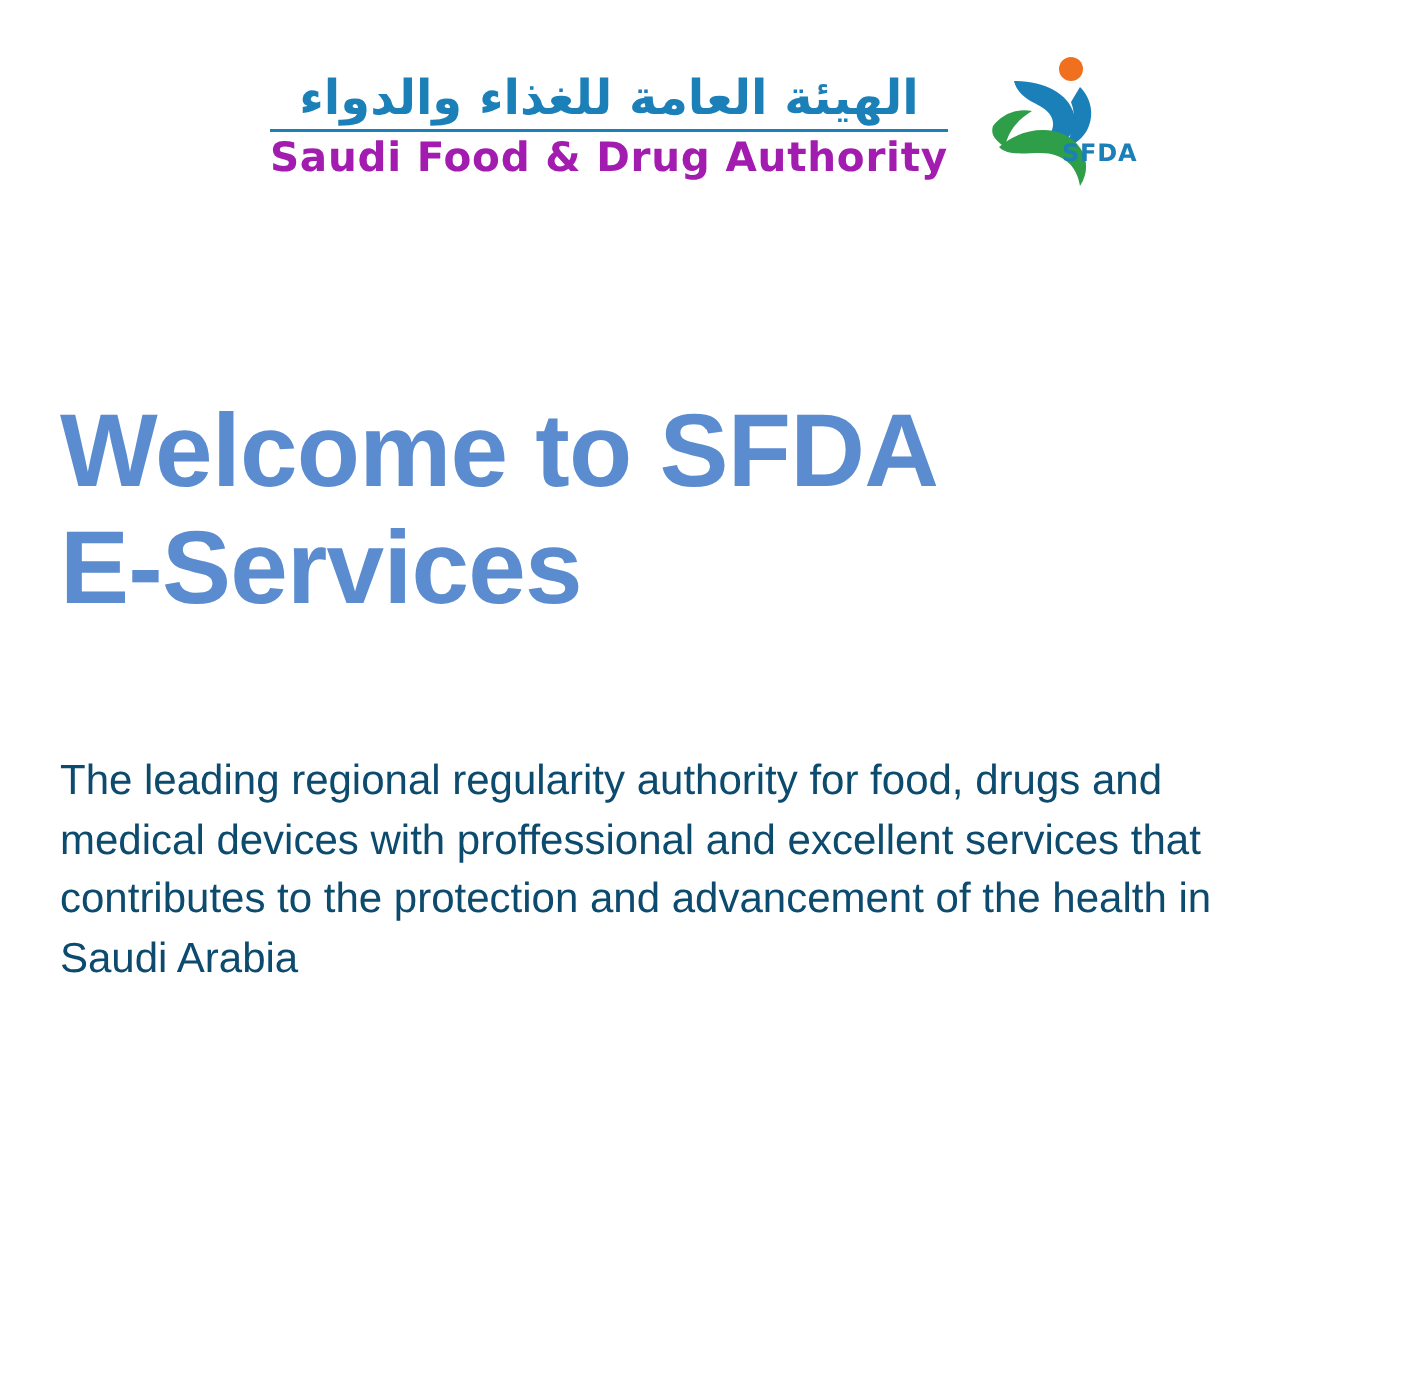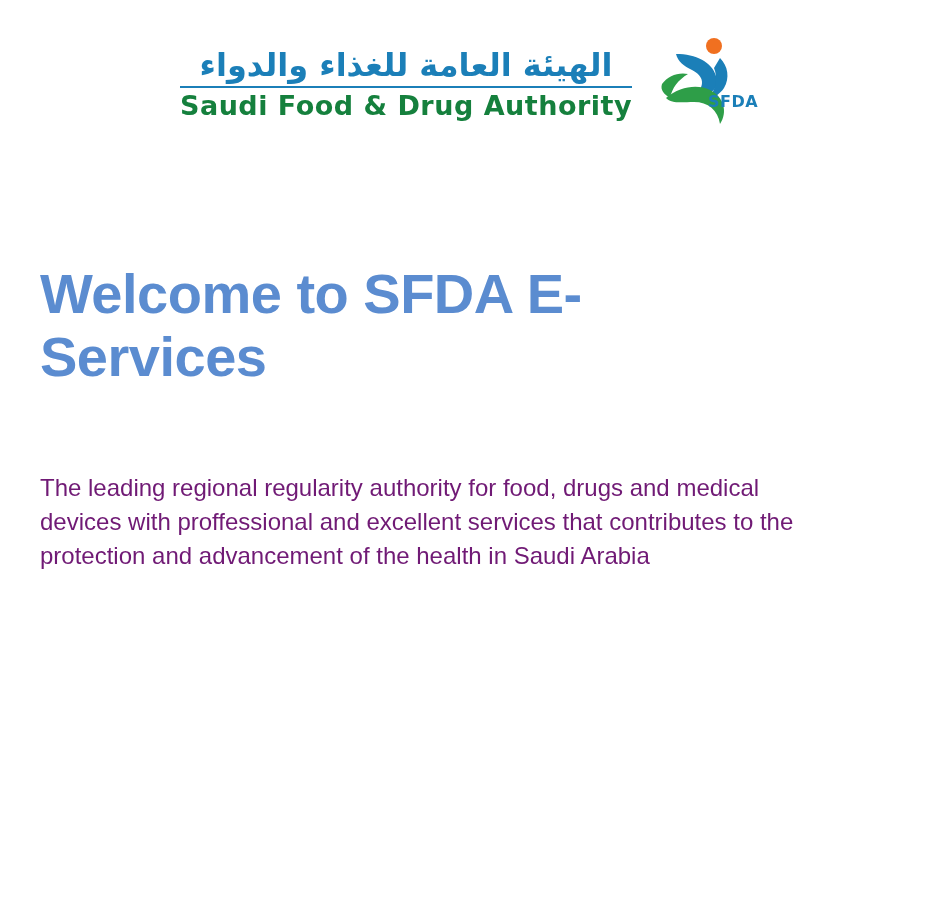--- a/index.html
+++ b/index.html
@@ -56,21 +56,21 @@
   .logo-rule {
     width: 100%;
     height: 2px;
     background: #1b7fb8;
     margin: 5px 0 4px 0;
   }
   .logo-english {
     font-family: "DejaVu Sans", sans-serif;
     font-size: 27px;
     font-weight: bold;
-    color: #15803d;
+    color: #a21caf;
     letter-spacing: 0.5px;
     white-space: nowrap;
   }
   .logo-mark {
     position: relative;
     width: 108px;
     height: 96px;
     flex: 0 0 auto;
   }
   .logo-mark svg { display: block; }
@@ -87,33 +87,33 @@
 
   
   .hero {
     position: absolute;
     left: 40px;
     top: 262px;
     width: 812px;
   }
   .hero-title {
     font-family: "Liberation Sans", sans-serif;
-    font-size: 56px;
+    font-size: 69px;
     line-height: 1.13;
     font-weight: bold;
     color: #5b8cd0;
     margin: 0;
     max-width: 660px;
     letter-spacing: -0.5px;
   }
   .hero-body {
     font-family: "Liberation Sans", sans-serif;
-    font-size: 24px;
+    font-size: 28px;
     line-height: 1.42;
-    color: #701a75;
+    color: #0c4a6e;
     margin: 82px 0 16px 0;
     max-width: 800px;
   }
 </style>
 </head>
 <body>
 
 <div class="page">
 
   <div class="header">

